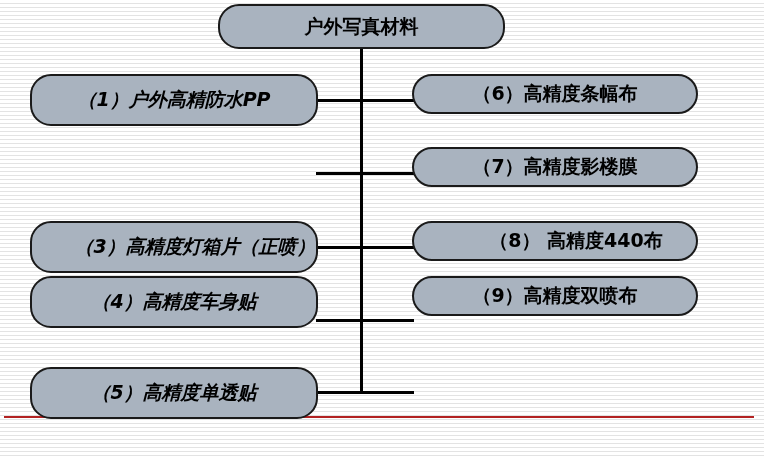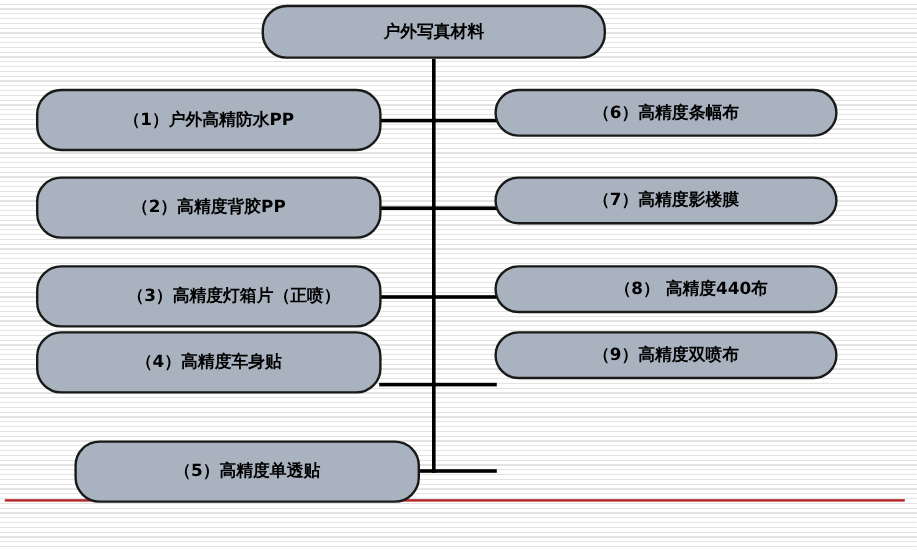--- a/index.html
+++ b/index.html
@@ -22,37 +22,37 @@
     .node {
       position: absolute;
       box-sizing: border-box;
       background: #a9b3bf;
       border: 2px solid #1a1a1a;
       border-radius: 21px;
       display: flex;
       align-items: center;
       justify-content: center;
       font-weight: bold;
-      font-size: 14px;
+      font-size: 19px;
       color: #000000;
       text-align: right;
       white-space: nowrap;
     }
     .node.top {
       left: 218px; top: 4px;
       width: 287px; height: 45px;
     }
-    .node.left-col  { left: 30px;  width: 288px; height: 52px; }
+    .node.left-col  { left: 30px;  width: 288px; height: 52px; font-style: italic; }
     .node.right-col { left: 412px; width: 286px; height: 40px; }
 
     .row1 { top: 74px; }
     .row2 { top: 147px; }
     .row3 { top: 221px; padding-left: 42px; }
     .row4 { top: 276px; }
-    .row5 { top: 367px; margin-left: 32px; }
+    .row5 { top: 367px; }
 
     .connector {
       position: absolute;
       left: 316px;
       width: 98px;
       height: 3px;
       background: #000000;
     }
     .c-row1 { top: 99px; }
     .c-row2 { top: 172px; }
@@ -95,23 +95,20 @@
 
   <div class="baseline"></div>
 
   <div class="node top">
     <span>户外写真材料</span>
   </div>
 
   <div class="node left-col row1">
     <span>（1）户外高精防水PP</span>
   </div>
-  <div class="node left-col row2">
-    <span>（2）高精度背胶PP</span>
-  </div>
   <div class="node left-col row3">
     <span>（3）高精度灯箱片（正喷）</span>
   </div>
   <div class="node left-col row4">
     <span>（4）高精度车身贴</span>
   </div>
   <div class="node left-col row5">
     <span>（5）高精度单透贴</span>
   </div>
 

